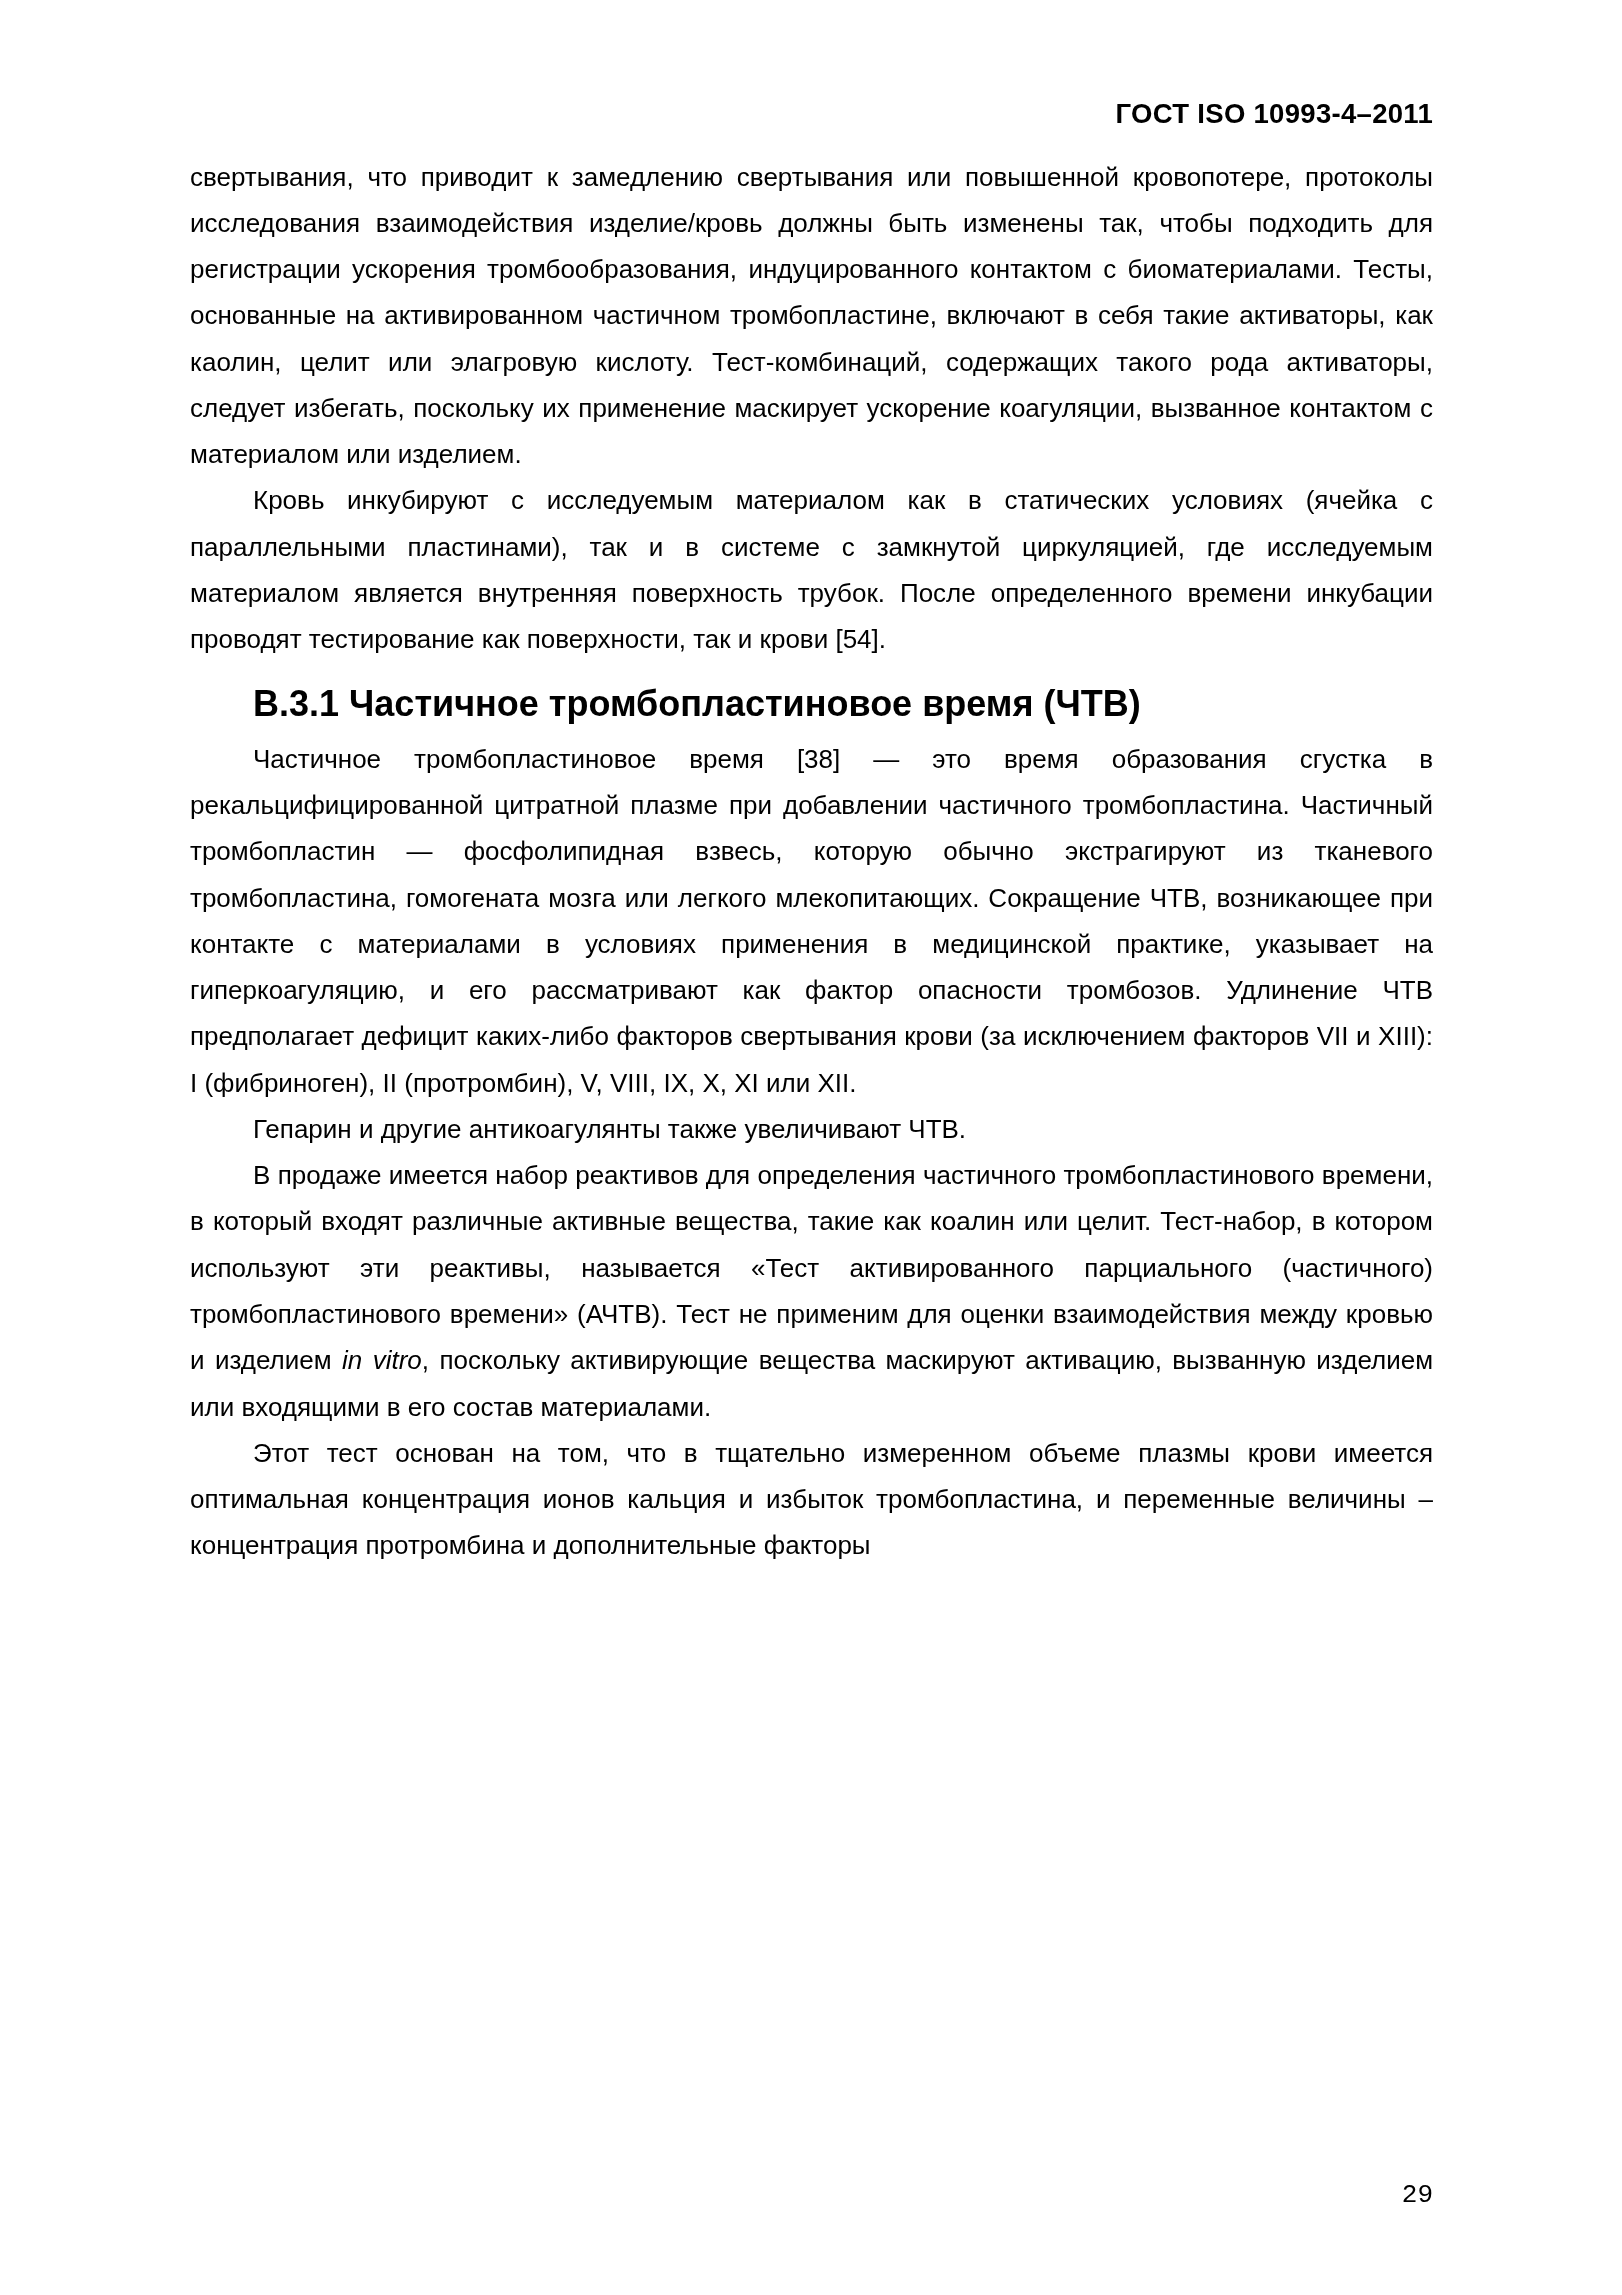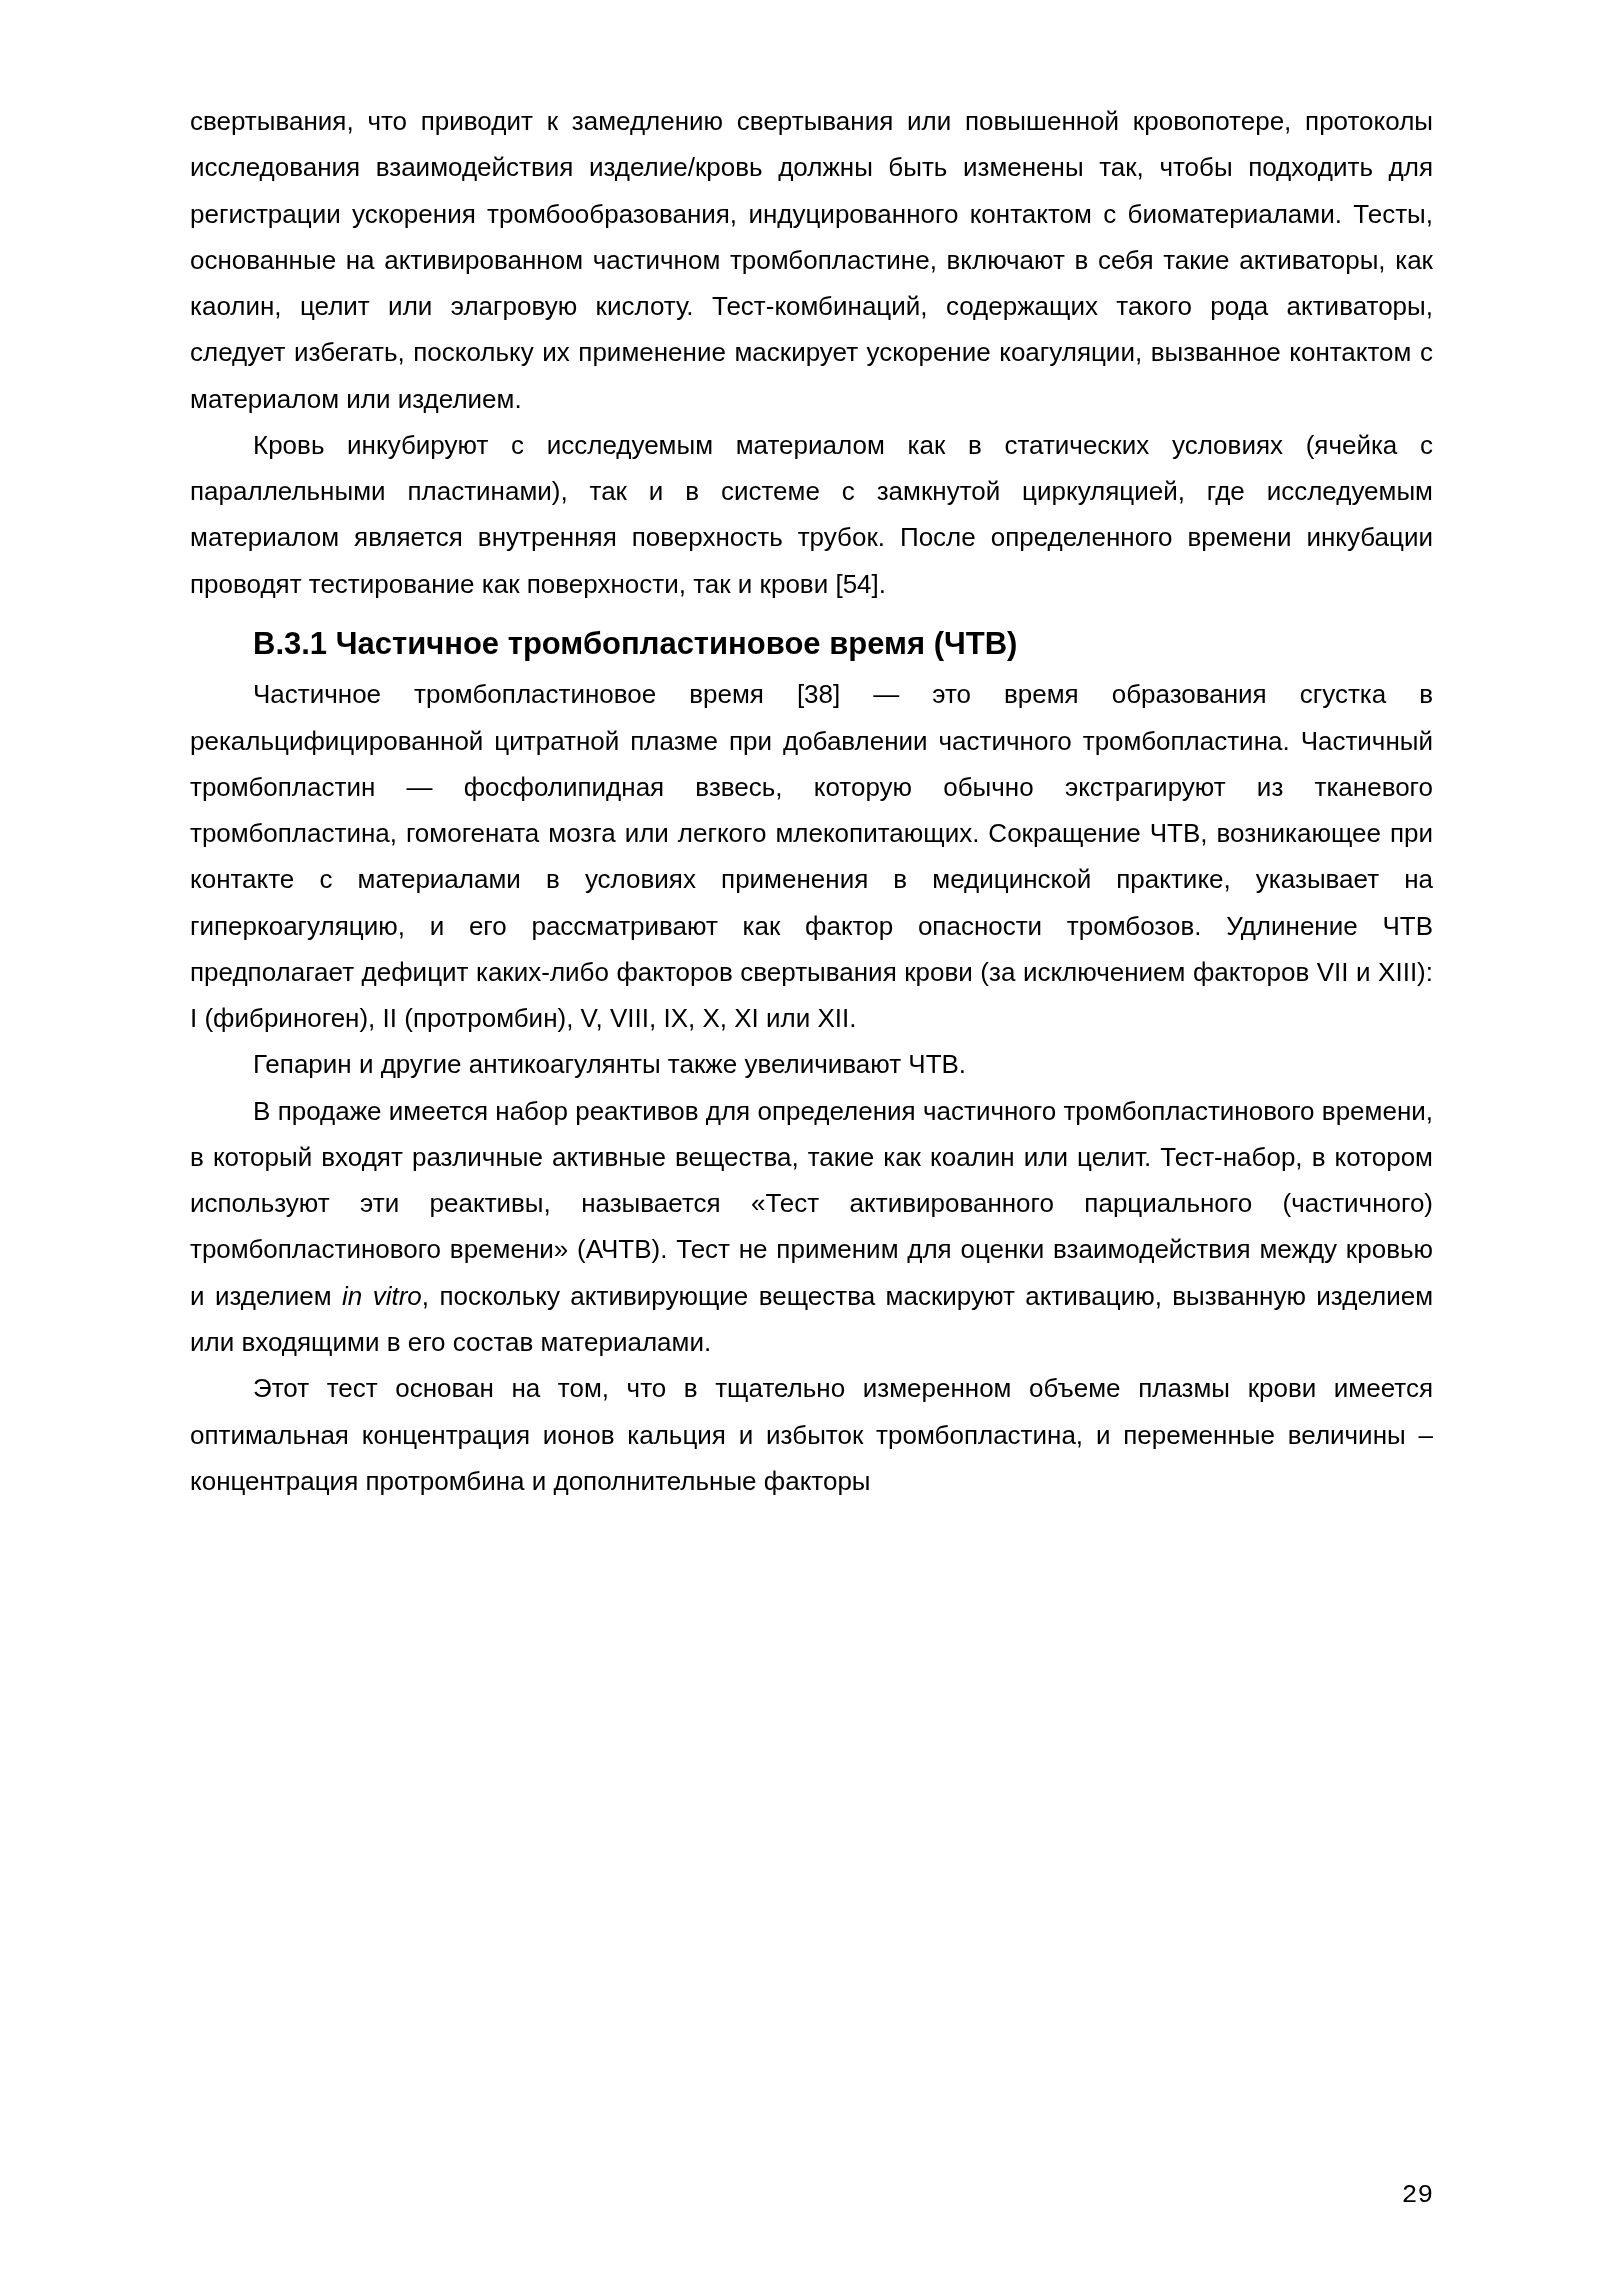--- a/index.html
+++ b/index.html
@@ -35,21 +35,21 @@
     line-height: 1.78;
     text-align: justify;
     text-justify: inter-word;
     hyphens: none;
   }
   p.body-text.indent {
     text-indent: 63px;
   }
   h3.subhead {
     margin: 9.2px 0 0 0;
-    font-size: 31px;
+    font-size: 36px;
     line-height: 1.78;
     font-weight: bold;
     text-indent: 63px;
   }
   .italic {
     font-style: italic;
   }
   .page-number {
     position: absolute;
     right: 190px;
@@ -58,20 +58,21 @@
     font-family: Liberation Mono, monospace;
   }
 </style>
 </head>
 <body>
 
 <div class="page">
 
   <div class="content">
 
+    <div class="header">ГОСТ ISO 10993-4–2011</div>
 
     <p class="body-text">свертывания, что приводит к замедлению свертывания или повышенной кровопотере, протоколы исследования взаимодействия изделие/кровь должны быть изменены так, чтобы подходить для регистрации ускорения тромбообразования, индуцированного контактом с биоматериалами. Тесты, основанные на активированном частичном тромбопластине, включают в себя такие активаторы, как каолин, целит или элагровую кислоту. Тест-комбинаций, содержащих такого рода активаторы, следует избегать, поскольку их применение маскирует ускорение коагуляции, вызванное контактом с материалом или изделием.</p>
 
     <p class="body-text indent">Кровь инкубируют с исследуемым материалом как в статических условиях (ячейка с параллельными пластинами), так и в системе с замкнутой циркуляцией, где исследуемым материалом является внутренняя поверхность трубок. После определенного времени инкубации проводят тестирование как поверхности, так и крови [54].</p>
 
     <h3 class="subhead">В.3.1 Частичное тромбопластиновое время (ЧТВ)</h3>
 
     <p class="body-text indent">Частичное тромбопластиновое время [38] — это время образования сгустка в рекальцифицированной цитратной плазме при добавлении частичного тромбопластина. Частичный тромбопластин — фосфолипидная взвесь, которую обычно экстрагируют из тканевого тромбопластина, гомогената мозга или легкого млекопитающих. Сокращение ЧТВ, возникающее при контакте с материалами в условиях применения в медицинской практике, указывает на гиперкоагуляцию, и его рассматривают как фактор опасности тромбозов. Удлинение ЧТВ предполагает дефицит каких-либо факторов свертывания крови (за исключением факторов VII и XIII): I (фибриноген), II (протромбин), V, VIII, IX, X, XI или XII.</p>
 
     <p class="body-text indent">Гепарин и другие антикоагулянты также увеличивают ЧТВ.</p>

